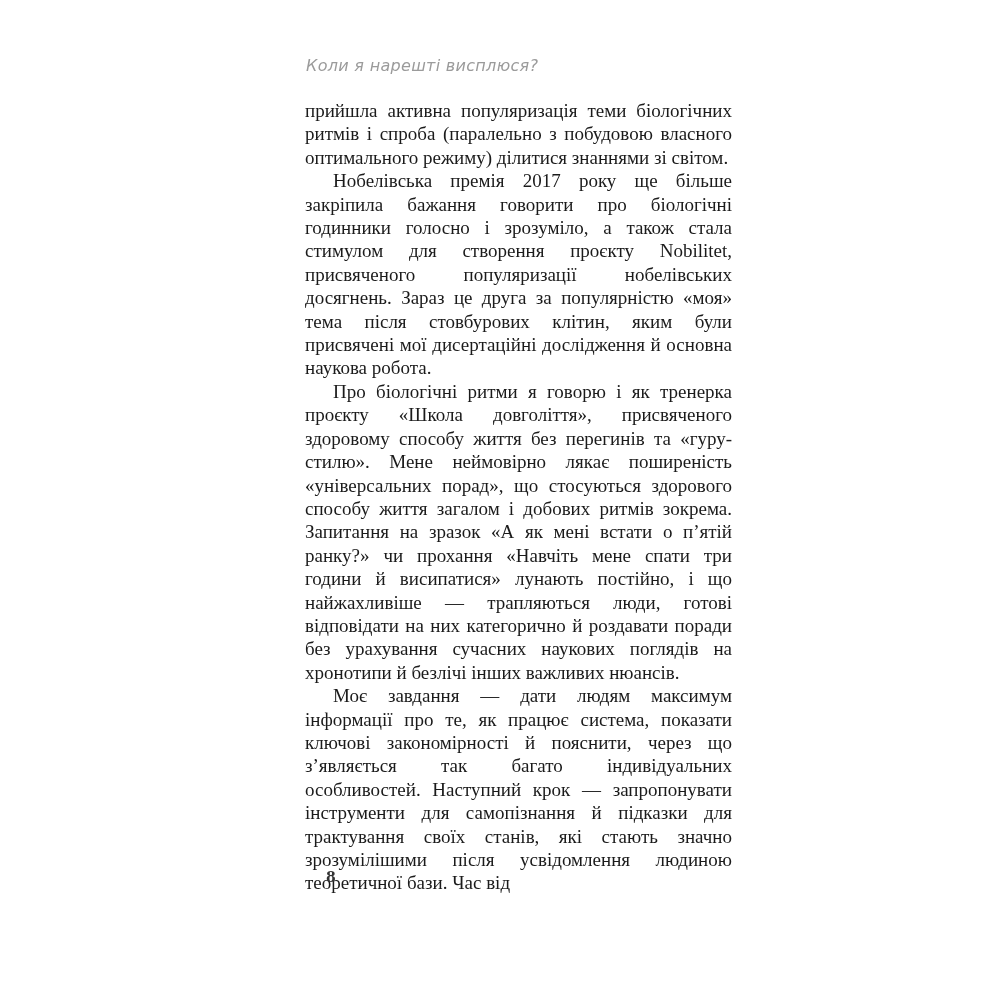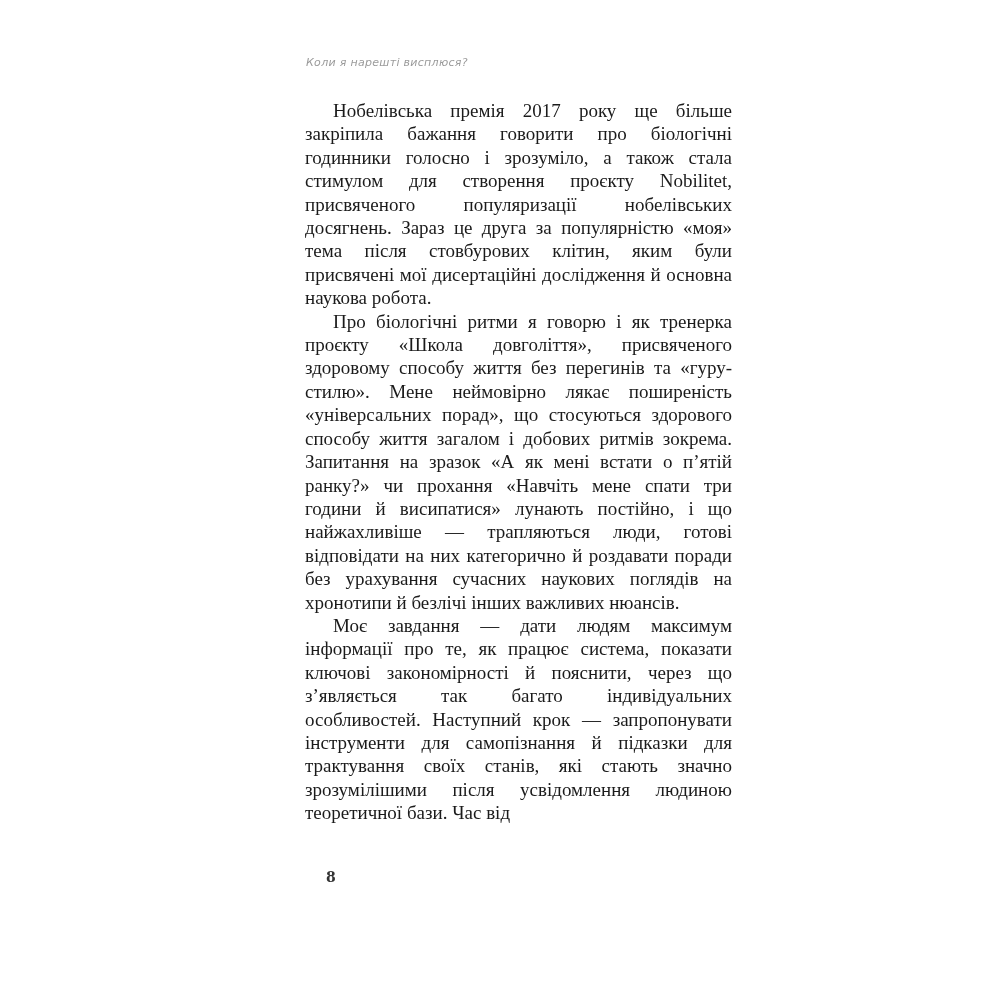--- a/index.html
+++ b/index.html
@@ -13,21 +13,21 @@
     height: 1000px;
     background: #ffffff;
     overflow: hidden;
   }
   .running-head {
     position: absolute;
     left: 306px;
     top: 56px;
     font-family: "DejaVu Sans", sans-serif;
     font-style: italic;
-    font-size: 11px;
+    font-size: 16px;
     letter-spacing: 0.3px;
     color: #9b9b9b;
   }
   .text-column {
     position: absolute;
     left: 305px;
     top: 99px;
     width: 427px;
     font-family: "Liberation Serif", "DejaVu Serif", serif;
     font-size: 19px;
@@ -57,20 +57,21 @@
   }
 </style>
 </head>
 <body>
 
 <div class="page">
 
   <div class="running-head">Коли я нарешті висплюся?</div>
 
   <div class="text-column">
+    <p class="no-indent">прийшла активна популяризація теми біологічних ритмів і спроба (паралельно з побудовою власного оптимального режиму) ділитися знаннями зі світом.</p>
     <p>Нобелівська премія 2017 року ще більше закріпила бажання говорити про біологічні годинники голосно і зрозуміло, а також стала стимулом для створення проєкту Nobilitet, присвяченого популяризації нобелівських досягнень. Зараз це друга за популярністю «моя» тема після стовбурових клітин, яким були присвячені мої дисертаційні дослідження й основна наукова робота.</p>
     <p>Про біологічні ритми я говорю і як тренерка проєкту «Школа довголіття», присвяченого здоровому способу життя без перегинів та «гуру-стилю». Мене неймовірно лякає поширеність «універсальних порад», що стосуються здорового способу життя загалом і добових ритмів зокрема. Запитання на зразок «А як мені встати о п’ятій ранку?» чи прохання «Навчіть мене спати три години й висипатися» лунають постійно, і що найжахливіше — трапляються люди, готові відповідати на них категорично й роздавати поради без урахування сучасних наукових поглядів на хронотипи й безлічі інших важливих нюансів.</p>
     <p>Моє завдання — дати людям максимум інформації про те, як працює система, показати ключові закономірності й пояснити, через що з’являється так багато індивідуальних особливостей. Наступний крок — запропонувати інструменти для самопізнання й підказки для трактування своїх станів, які стають значно зрозумілішими після усвідомлення людиною теоретичної бази. Час від</p>
   </div>
 
   <div class="page-number">8</div>
 
 </div>
 
 </body></html>

